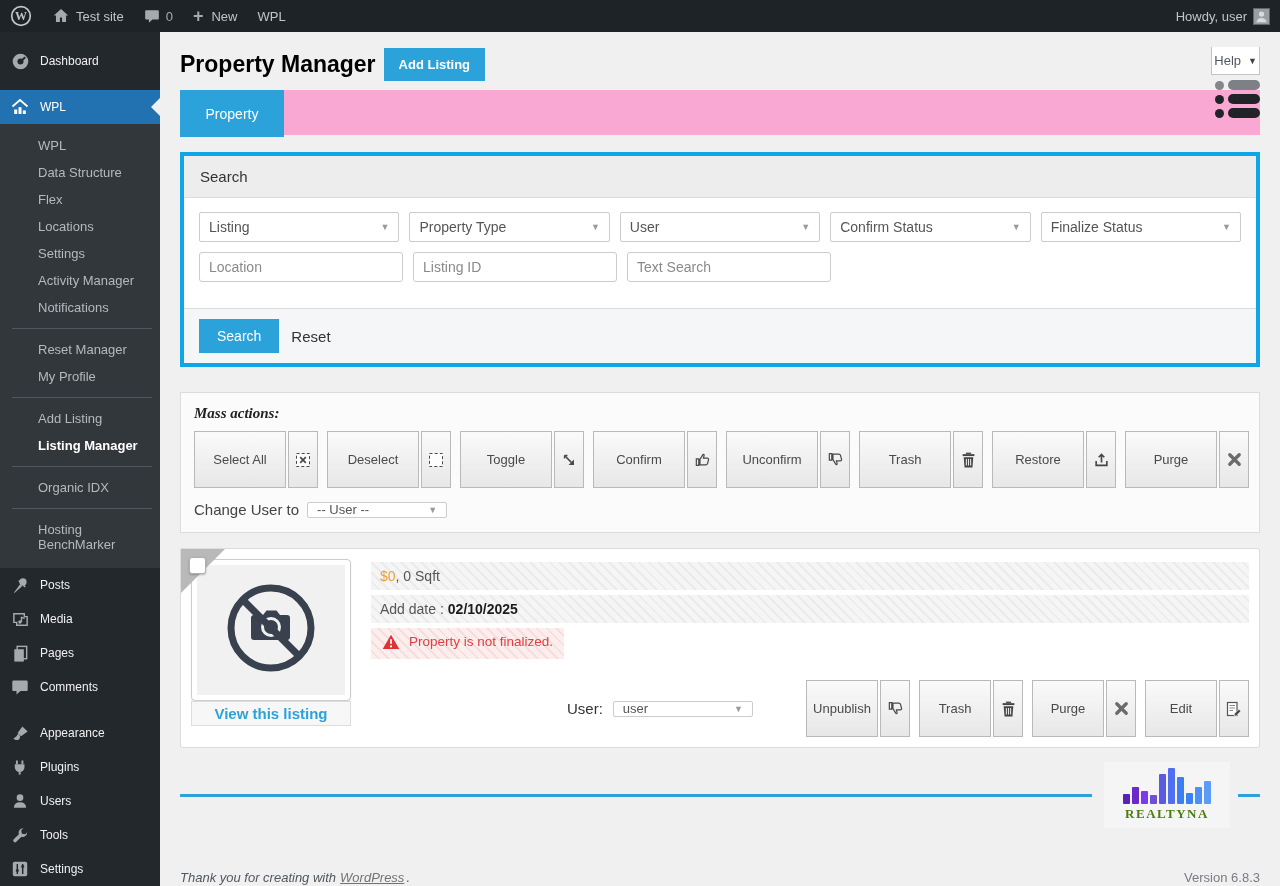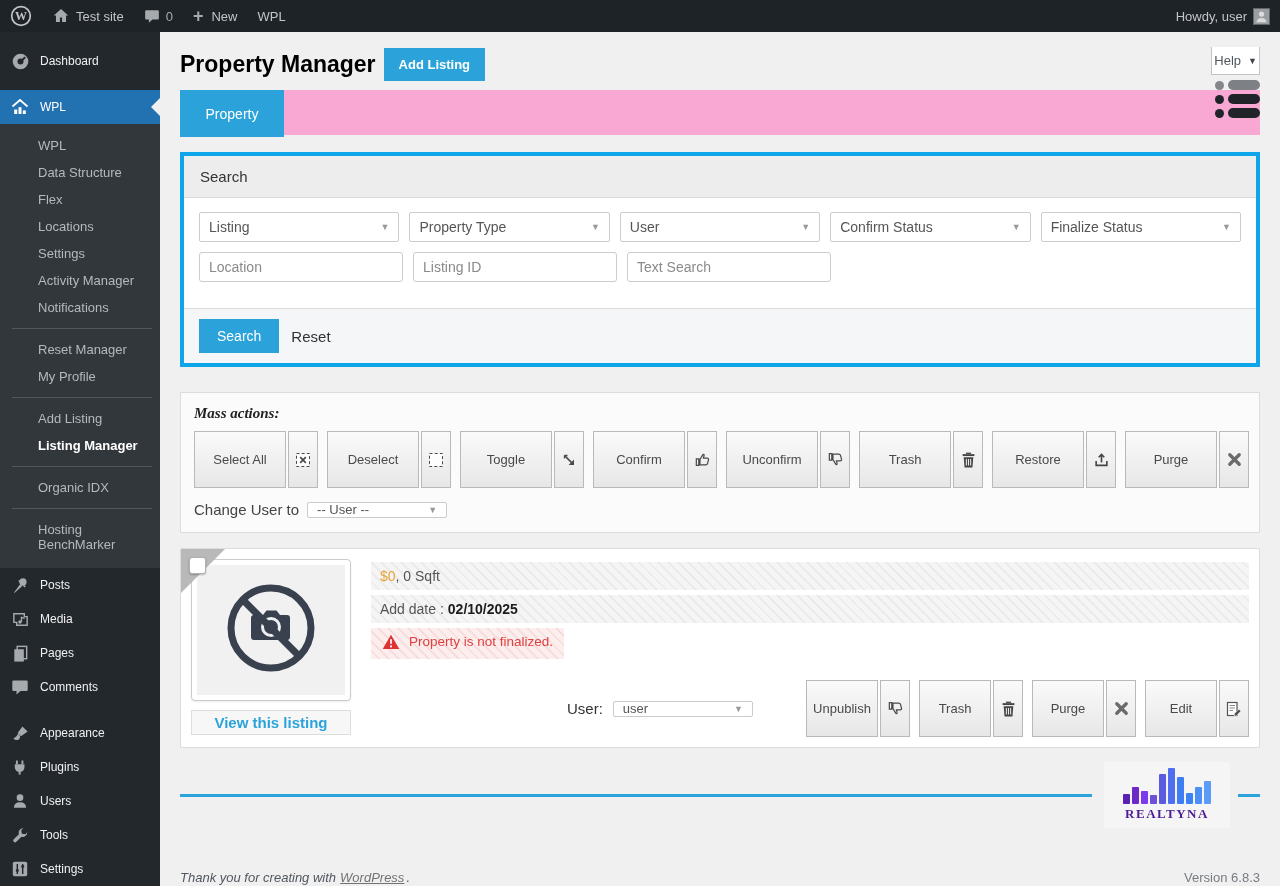--- a/index.html
+++ b/index.html
@@ -71,40 +71,40 @@
   .chg-label { font-size:15px; color:#444; }
   .sel.small { flex:none; width:140px; height:16px; font-size:13px; }
 
   
   .card { margin-top:15px; background:#fff; border:1px solid #dcdcdc; border-radius:2px; padding:10px; position:relative; display:flex; }
   .ribbon { position:absolute; top:0; left:0; width:0; height:0; border-top:44px solid #b9b9b9; border-right:44px solid transparent; }
   .cbx { position:absolute; top:8px; left:8px; width:17px; height:17px; background:#fff; border:1px solid #b0b0b0; border-radius:3px; box-shadow:0 1px 2px rgba(0,0,0,.25); cursor:pointer; }
   .card-left { width:160px; }
   .thumb { width:160px; height:142px; background:#fff; border:1px solid #ccc; border-radius:4px; padding:5px; box-shadow:0 1px 2px rgba(0,0,0,.08); }
   .thumb-in { width:100%; height:100%; background:#f1f1f1; display:flex; align-items:center; justify-content:center; }
-  .view-btn { margin-top:9px; width:160px; height:25px; background:#f7f7f7; border:1px solid #ddd; color:#2ba3da; font-size:15px; font-weight:bold; display:flex; align-items:center; justify-content:center; cursor:pointer; }
+  .view-btn { width:160px; height:25px; background:#f7f7f7; border:1px solid #ddd; color:#2ba3da; font-size:15px; font-weight:bold; display:flex; align-items:center; justify-content:center; cursor:pointer; }
   .card-right { flex:1; margin-left:20px; padding-top:3px; }
   .stripe { background:repeating-linear-gradient(45deg,#f5f5f5 0 5px,#ebebeb 5px 7px); padding:6px 9px; font-size:14px; color:#555; margin-bottom:5px; }
   .price { color:#e8a33d; }
   .date-b { font-weight:bold; color:#1c1c1c; margin-left:4px; }
   .warnbox { display:inline-flex; align-items:flex-start; gap:9px; background:repeating-linear-gradient(45deg,#fdeeee 0 5px,#f7dddd 5px 7px); padding:6px 11px; font-size:13.5px; color:#e04040; }
   .card-actions { display:flex; align-items:center; margin-top:21px; }
   .user-label { font-size:15px; color:#333; margin-left:196px; }
   .card-actions .sel.small { margin-left:10px; }
   .act-grps { display:flex; gap:9px; margin-left:auto; }
   .grp-t.narrow { width:72px; }
 
   
   .brandline { margin-top:14px; height:66px; display:flex; align-items:center; }
   .fline { flex:1; height:3px; background:#2ba3da; }
   .fline-short { width:22px; height:3px; background:#2ba3da; margin-left:8px; }
   .logo-box { width:126px; height:66px; background:#fff0; margin-left:12px; display:flex; flex-direction:column; align-items:center; justify-content:center; background:#f5f5f5; }
   .logo-bars { display:flex; align-items:flex-end; gap:2px; height:36px; }
   .lbar { width:7px; border-radius:1px; }
-  .logo-text { font-family:"Liberation Serif",serif; font-weight:bold; font-size:13px; letter-spacing:1.5px; color:#4c1d95; margin-top:2px; }
+  .logo-text { font-family:"Liberation Serif",serif; font-weight:bold; font-size:13px; letter-spacing:1.5px; color:#4d7c0f; margin-top:2px; }
   .footline { margin-top:42px; display:flex; justify-content:space-between; align-items:center; font-size:13px; }
   .thanks { font-style:italic; color:#50575e; }
   .thanks a { color:#737373; text-decoration:underline; margin:0 2px 0 4px; font-style:italic; }
   .version { color:#787c82; }
 </style>
 </head>
 <body>
 
 <div class="abar">
   <div class="abar-left">

